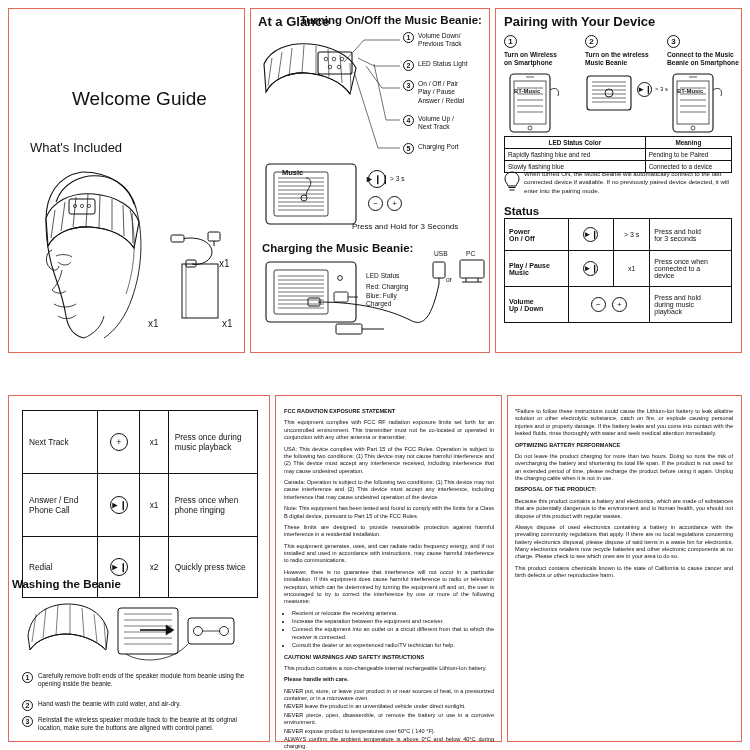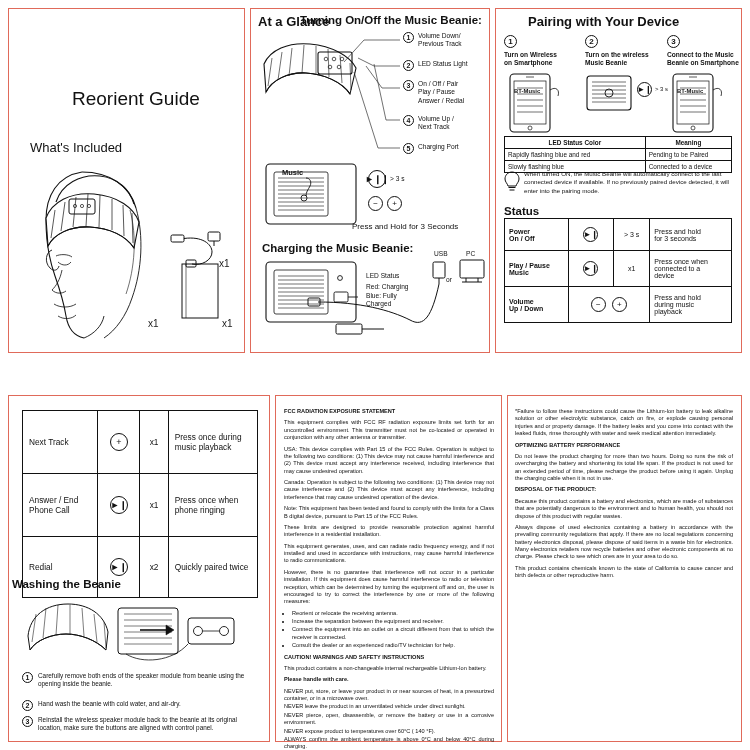--- a/index.html
+++ b/index.html
@@ -79,21 +79,21 @@
 </style>
 </head>
 <body>
 
 <div class="page">
 
   <div class="panel" style="left:8px;top:8px;width:237px;height:345px;"></div>
   <div class="panel" style="left:250px;top:8px;width:240px;height:345px;"></div>
   <div class="panel" style="left:495px;top:8px;width:247px;height:345px;"></div>
 
-  <div class="title-sub">Reorient Guide</div>
+  <div class="title-sub">Welcome Guide</div>
   <div class="whats-included">What's Included</div>
 
   <svg class="sketch" style="left:22px;top:158px;" width="150" height="185" viewBox="0 0 150 185">
     <g fill="none" stroke="#111" stroke-width="1.1">
 
       <path d="M60 14 C35 18 24 38 24 62 C24 84 28 104 33 118 C38 132 42 146 44 158 C46 170 52 178 62 180"></path>
       <path d="M60 14 C88 14 108 28 114 50"></path>
 
       <path d="M34 44 C40 26 58 16 78 18 C96 20 108 32 112 46"></path>
 
@@ -256,21 +256,21 @@
       <path d="M166 20 L166 24 M178 20 L178 24 M162 24 L182 24"></path>
 
       <path d="M18 44 C60 44 90 52 110 62 C124 70 132 58 139 26" stroke-width="1"></path>
       <rect x="8" y="40" width="12" height="8" rx="1.2"></rect>
 
       <rect x="36" y="66" width="26" height="10" rx="1.5"></rect>
       <path d="M62 71 L84 71"></path>
     </g>
   </svg>
 
-  <div class="sec-h-lg" style="position:absolute;left:528px;top:14px;">Pairing with Your Device</div>
+  <div class="sec-h-lg" style="position:absolute;left:504px;top:14px;">Pairing with Your Device</div>
 
   <div style="position:absolute;left:504px;top:30px;">
     <span class="numc">1</span>
     <div class="tiny-b" style="white-space:pre-line;margin-top:3px;">Turn on Wireless
 on Smartphone</div>
   </div>
   <div style="position:absolute;left:585px;top:30px;">
     <span class="numc">2</span>
     <div class="tiny-b" style="white-space:pre-line;margin-top:3px;">Turn on the wireless
 Music Beanie</div>
@@ -411,21 +411,21 @@
       <td style="text-align:center;">x1</td>
       <td style="white-space:pre-line;margin-top:12px;">Press once when
 phone ringing</td>
     </tr>
     <tr style="height:34px;">
       <td style="white-space:pre-line;">Redial</td>
       <td style="text-align:center;">
         <span class="rbtn">►❙</span>
       </td>
       <td style="text-align:center;">x2</td>
-      <td>Quickly paired twice</td>
+      <td>Quickly press twice</td>
     </tr>
   </tbody>
     </table>
 
   <div class="sec-h" style="position:absolute;left:12px;top:578px;">Washing the Beanie</div>
 
   <svg class="sketch" style="left:22px;top:592px;" width="236" height="78" viewBox="0 0 236 78">
     <g fill="none" stroke="#111" stroke-width="1">
 
       <path d="M6 44 C8 24 24 12 46 12 C66 12 82 22 86 40 L84 58 C74 48 58 42 44 42 C30 42 14 48 8 58 Z"></path>

